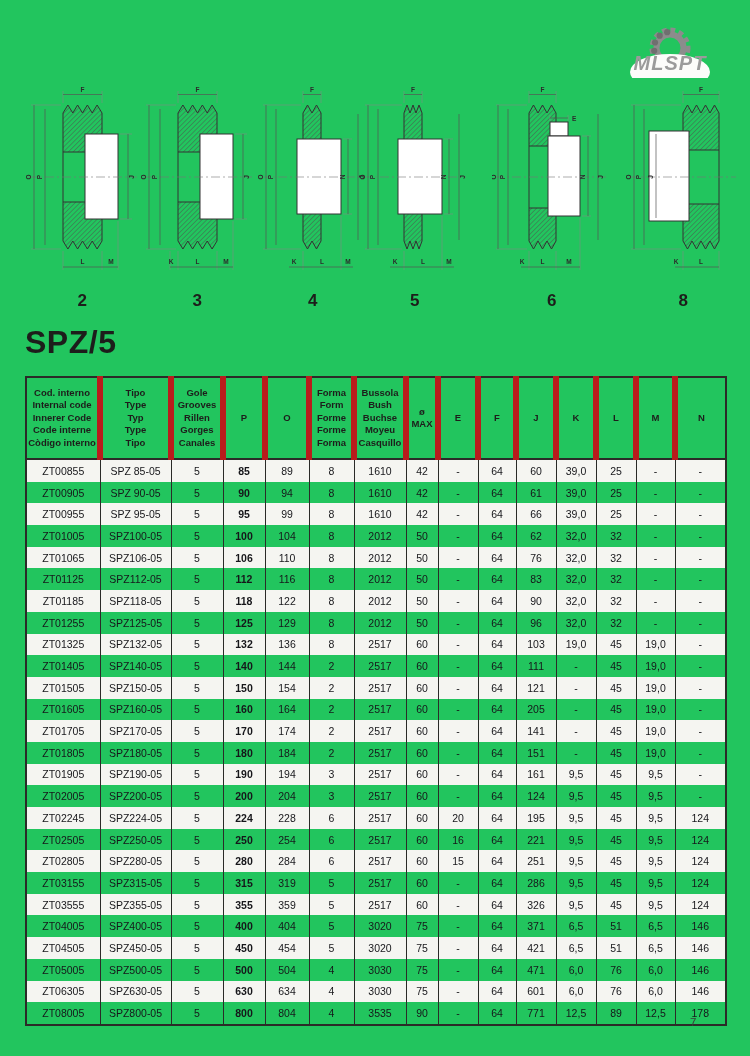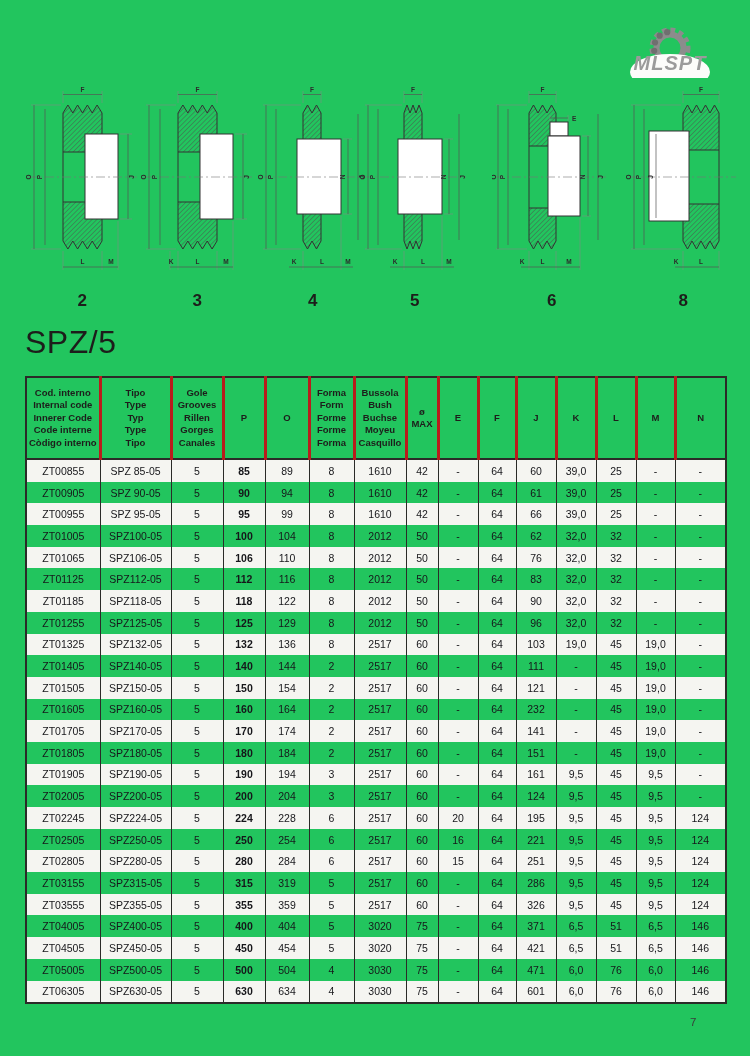--- a/index.html
+++ b/index.html
@@ -18,26 +18,26 @@
   .diag figcaption{text-align:center;font-weight:700;font-size:17px;margin-top:2px;letter-spacing:.5px;}
   .d2{left:25px;} .d3{left:140px;} .d4{left:258px;} .d5{left:360px;} .d6{left:492px;} .d8{left:626px;}
   .hatchfill{fill:url(#hatch);stroke:#333;stroke-width:1;}
   .white{fill:#fff;stroke:#333;stroke-width:1;}
   .solid{stroke:#333;stroke-width:1;fill:none;}
   .dline{stroke:#555;stroke-width:.7;fill:none;}
   .dext{stroke:#8a8a8a;stroke-width:.55;fill:none;}
   .cline{stroke:#777;stroke-width:.6;stroke-dasharray:9 3 2 3;fill:none;}
 
   
-  .title{position:absolute;top:324px;left:25px;font-size:32px;font-weight:400;letter-spacing:.5px;margin:0;}
+  .title{position:absolute;top:324px;left:25px;font-size:32px;font-weight:700;letter-spacing:.5px;margin:0;}
 
   
   table.spz{position:absolute;top:376px;left:25px;width:700px;border-collapse:collapse;table-layout:fixed;
             border:2px solid #2b2b28;}
-  table.spz th{border-left:3px solid #b91c1c;border-bottom:2.6px solid #2b2b28;
+  table.spz th{border-left:6px solid #b91c1c;border-bottom:2.6px solid #2b2b28;
                font-size:9.5px;font-weight:700;line-height:12.5px;text-align:center;vertical-align:middle;
                height:76px;padding:2px 0;}
   table.spz th:first-child{border-left:none;}
   table.spz td{border-left:1px solid #2b2b28;font-size:10.5px;text-align:center;vertical-align:middle;
                height:21.7px;padding:0;color:#16161a;}
   table.spz td:first-child{border-left:none;}
   table.spz td.bold{font-weight:700;margin-top:8px;}
   table.spz tr.odd td{background:#f5f5f1;}
 
   .pageno{position:absolute;top:1016px;left:690px;font-size:11.5px;color:#3a3a3a;}
@@ -551,21 +551,21 @@
           <td>ZT01605</td>
           <td>SPZ160-05</td>
           <td>5</td>
           <td class="bold">160</td>
           <td>164</td>
           <td>2</td>
           <td>2517</td>
           <td>60</td>
           <td>-</td>
           <td>64</td>
-          <td>232</td>
+          <td>205</td>
           <td>-</td>
           <td>45</td>
           <td>19,0</td>
           <td>-</td>
         </tr>
         <tr class="odd">
           <td>ZT01705</td>
           <td>SPZ170-05</td>
           <td>5</td>
           <td class="bold">170</td>
@@ -778,18 +778,35 @@
           <td>3030</td>
           <td>75</td>
           <td>-</td>
           <td>64</td>
           <td>601</td>
           <td>6,0</td>
           <td>76</td>
           <td>6,0</td>
           <td>146</td>
         </tr>
+        <tr>
+          <td>ZT08005</td>
+          <td>SPZ800-05</td>
+          <td>5</td>
+          <td class="bold">800</td>
+          <td>804</td>
+          <td>4</td>
+          <td>3535</td>
+          <td>90</td>
+          <td>-</td>
+          <td>64</td>
+          <td>771</td>
+          <td>12,5</td>
+          <td>89</td>
+          <td>12,5</td>
+          <td>178</td>
+        </tr>
       </tbody>
   </table>
 
   <div class="pageno">7</div>
 
 </div>
 
 </body></html>

